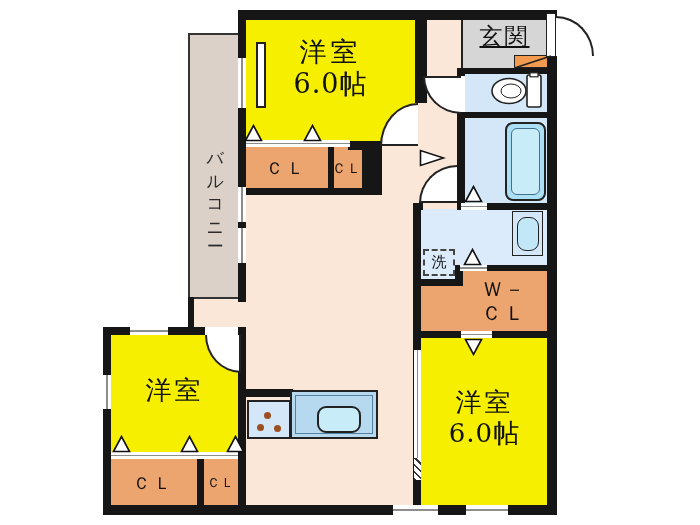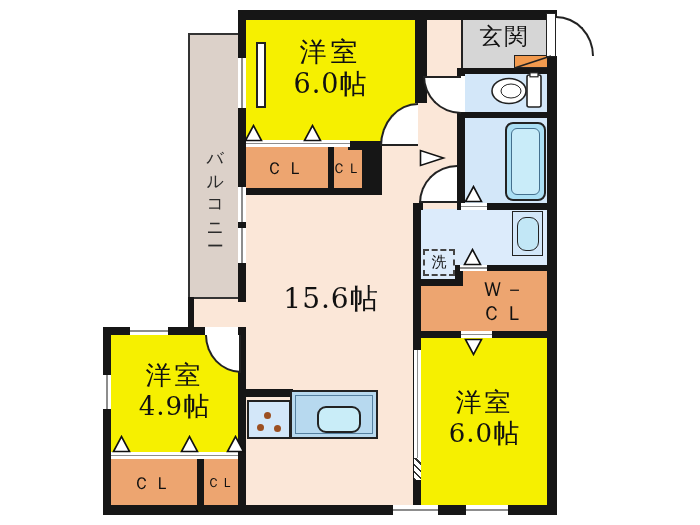--- a/index.html
+++ b/index.html
@@ -160,30 +160,28 @@
   <div class="lbl" style="left:188px;top:100px;width:55px;height:180px;">
     <span class="vtext">バルコニー</span>
   </div>
 
   <div class="lbl" style="left:246px;top:30px;width:169px;height:76px;font-size:27px;">
     <span style="letter-spacing:4px;">洋室</span>
     <span style="letter-spacing:1px;">6.0帖</span>
   </div>
 
   <div class="lbl" style="left:461px;top:21px;width:87px;height:32px;font-size:23px;">
-    <span style="letter-spacing:2px;">玄関</span>
+    <span style="letter-spacing:2px;text-decoration:underline;">玄関</span>
   </div>
 
   <div class="lbl" style="left:246px;top:260px;width:170px;height:78px;">
-    <span style="font-size:28px;letter-spacing:1px;">15.6帖</span>
   </div>
 
   <div class="lbl" style="left:111px;top:350px;width:127px;height:82px;font-size:26px;">
     <span style="letter-spacing:3px;">洋室</span>
-    <span style="letter-spacing:1px;">4.9帖</span>
   </div>
 
   <div class="lbl" style="left:421px;top:376px;width:127px;height:84px;font-size:26px;">
     <span style="letter-spacing:3px;">洋室</span>
     <span style="letter-spacing:1px;">6.0帖</span>
   </div>
 
   <div class="lbl" style="left:461px;top:272px;width:87px;height:58px;font-size:20px;">
     <span style="letter-spacing:2px;">Ｗ－</span>
     <span style="letter-spacing:3px;">ＣＬ</span>

